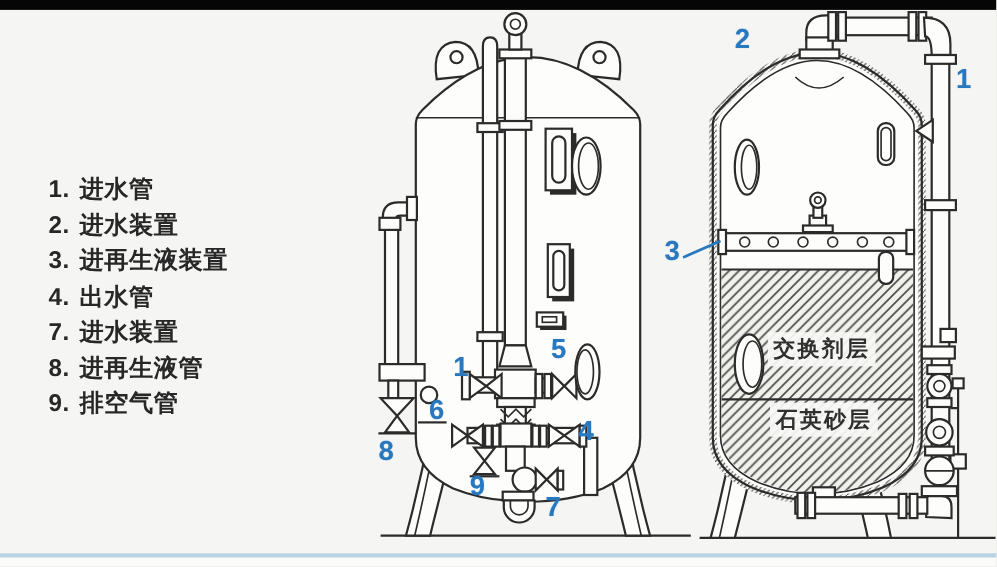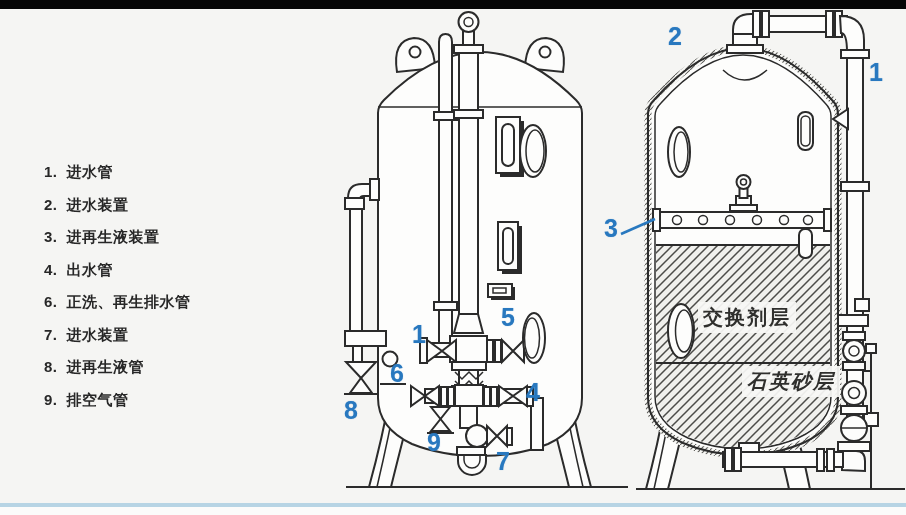--- a/index.html
+++ b/index.html
@@ -11,21 +11,21 @@
   .topbar{position:absolute;left:0;top:0;width:906px;height:9px;background:#060606;}
   .bottomline{position:absolute;left:0;top:503px;width:906px;height:4px;background:#b7d4e4;}
   .bottomwhite{position:absolute;left:0;top:507px;width:906px;height:8px;background:#fbfbfa;}
   svg{position:absolute;left:0;top:0;}
   .ln{stroke:#2b2b2b;stroke-width:2;fill:none;}
   .thin{stroke-width:1.5;}
   .w{fill:#fdfdfc;stroke:#2b2b2b;stroke-width:2;}
   .blk{fill:#2b2b2b;stroke:none;}
   .legend{
     position:absolute;left:44px;top:156px;
-    color:#272727;font-size:15px;font-weight:bold;line-height:32.5px;
+    color:#272727;font-size:22px;font-weight:bold;line-height:32.5px;
     letter-spacing:0.5px;white-space:nowrap;
   }
   .lg-num{display:inline-block;margin-right:9px;}
   .co{
     position:absolute;color:#2878bf;font-size:25px;font-weight:bold;
     line-height:25px;text-shadow:0 0 1px rgba(40,120,191,0.45);
   }
   .layer-label{
     position:absolute;color:#2f2f2d;font-size:20px;font-weight:bold;
     background:rgba(248,248,245,0.93);padding:2px 5px;white-space:nowrap;
@@ -270,36 +270,35 @@
     </g>
 
     <line x1="621" y1="234" x2="655" y2="219" stroke="#2878bf" stroke-width="2.5"></line>
   </svg>
 
   <div class="legend">
     <div><span class="lg-num">1.</span><span>进水管</span></div>
     <div><span class="lg-num">2.</span><span>进水装置</span></div>
     <div><span class="lg-num">3.</span><span>进再生液装置</span></div>
     <div><span class="lg-num">4.</span><span>出水管</span></div>
-    <div><span class="lg-num">6.</span><span>正洗、再生排水管</span></div>
     <div><span class="lg-num">7.</span><span>进水装置</span></div>
     <div><span class="lg-num">8.</span><span>进再生液管</span></div>
     <div><span class="lg-num">9.</span><span>排空气管</span></div>
   </div>
 
   <div class="co" style="left:412px;top:322px;">1</div>
   <div class="co" style="left:501px;top:305px;">5</div>
   <div class="co" style="left:390px;top:361px;">6</div>
   <div class="co" style="left:526px;top:380px;">4</div>
   <div class="co" style="left:344px;top:398px;">8</div>
   <div class="co" style="left:427px;top:430px;">9</div>
   <div class="co" style="left:496px;top:449px;">7</div>
 
   <div class="co" style="left:668px;top:24px;">2</div>
   <div class="co" style="left:604px;top:216px;">3</div>
   <div class="co" style="left:869px;top:60px;">1</div>
 
   <div class="layer-label" style="left:698px;top:302px;">交换剂层</div>
-  <div class="layer-label" style="left:742px;top:366px;font-style:italic;">石英砂层</div>
+  <div class="layer-label" style="left:700px;top:366px;">石英砂层</div>
 
   <div class="bottomline"></div>
   <div class="bottomwhite"></div>
 </div>
 
 </body></html>

